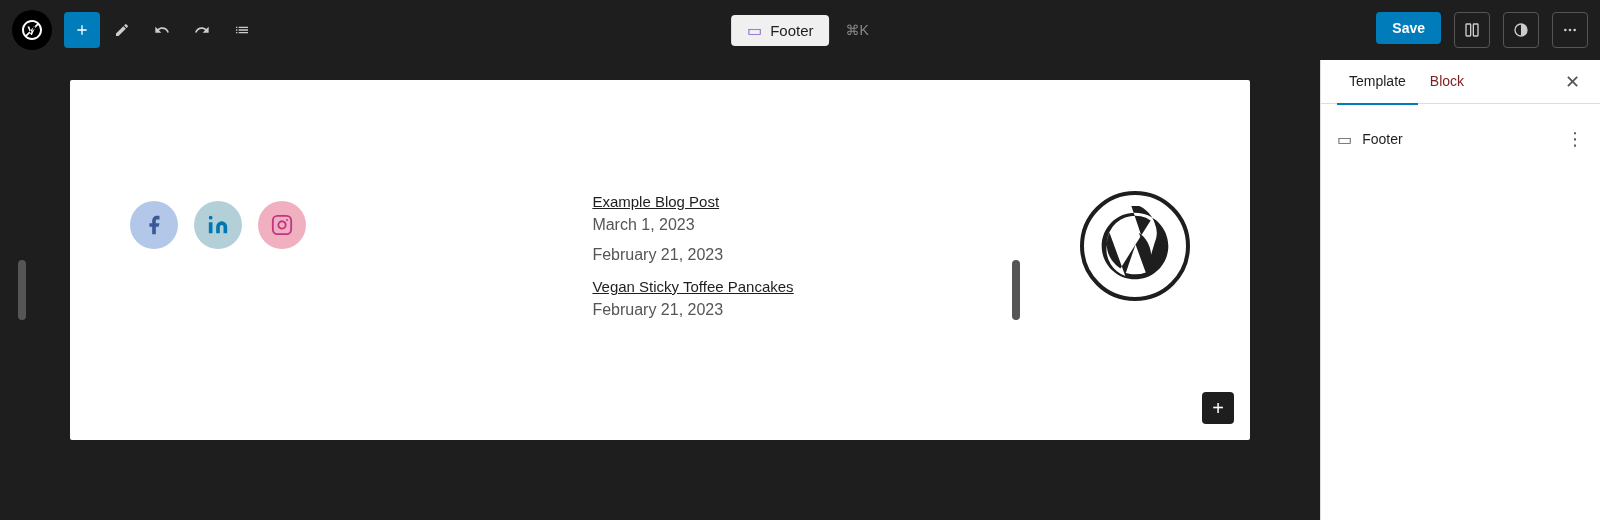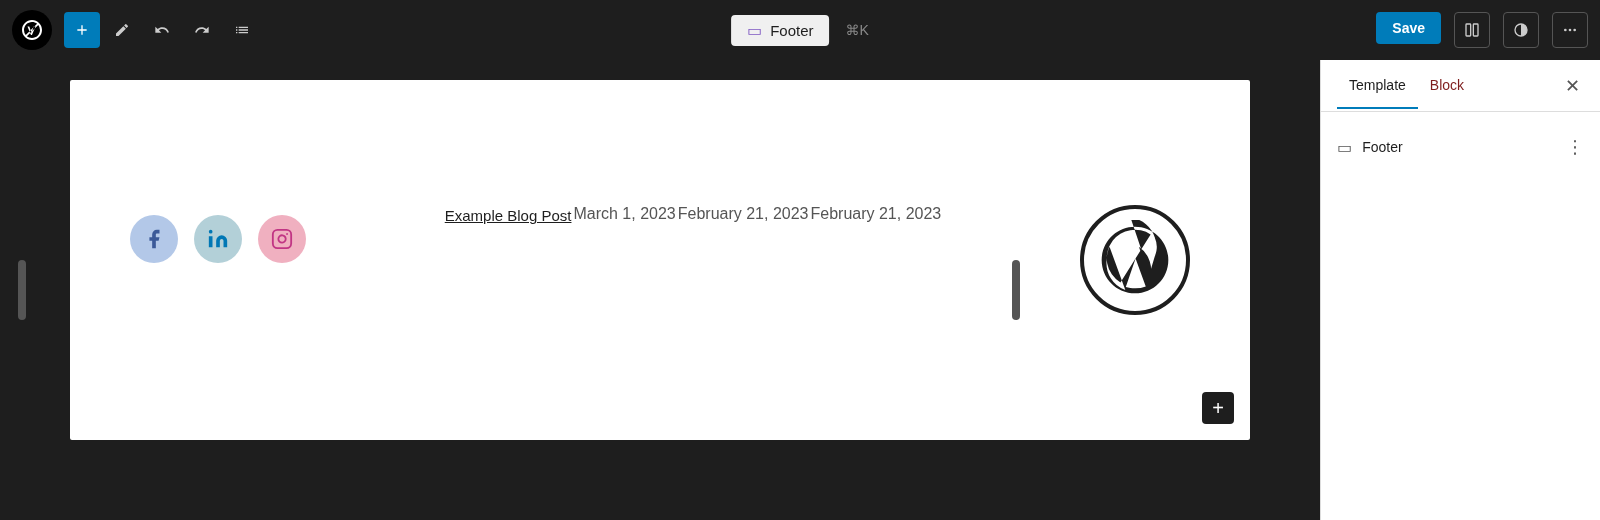--- a/index.html
+++ b/index.html
@@ -134,21 +134,21 @@
       width: 48px; height: 48px;
       border-radius: 50%;
       display: flex; align-items: center; justify-content: center;
       cursor: pointer;
     }
     .social-circle.facebook { background: #b3c8e8; }
     .social-circle.linkedin { background: #b3d0d8; }
     .social-circle.instagram { background: #f0b0c0; }
     .social-circle svg { width: 22px; height: 22px; }
 
-    .recent-posts { display: flex; flex-direction: row; gap: 2px; }
+    .recent-posts { display: flex; flex-direction: column; gap: 2px; }
     .post-title {
       font-size: 15px;
       color: #1e1e1e;
       text-decoration: underline;
       cursor: pointer;
       line-height: 1.4;
       margin-bottom: 2px;
     }
     .post-date { font-size: 16px; color: #555; margin-bottom: 10px; }
 
@@ -181,21 +181,21 @@
       border-left: 1px solid #ddd;
       display: flex;
       flex-direction: column;
       flex-shrink: 0;
     }
     .panel-header {
       display: flex;
       align-items: center;
       border-bottom: 1px solid #ddd;
       padding: 0 16px;
-      height: 52px;
+      height: 44px;
       justify-content: space-between;
     }
     .panel-tabs { display: flex; gap: 0; }
     .panel-tab {
       padding: 14px 12px;
       font-size: 14px;
       font-weight: 500;
       color: #7f1d1d;
       cursor: pointer;
       border-bottom: 2px solid transparent;
@@ -314,20 +314,21 @@
               <path d="M16 11.37A4 4 0 1112.63 8 4 4 0 0116 11.37z"></path>
               <line x1="17.5" y1="6.5" x2="17.51" y2="6.5"></line>
             </svg>
           </div>
         </div>
 
         <div class="recent-posts">
           <a class="post-title">Example Blog Post</a>
           <div class="post-date">March 1, 2023</div>
           <div class="post-date">February 21, 2023</div>
+          <a class="post-title">Vegan Sticky Toffee Pancakes</a>
           <div class="post-date">February 21, 2023</div>
         </div>
 
         <div class="wp-logo-large">
           <svg viewBox="0 0 24 24" width="80" height="80" fill="#1e1e1e">
             <path d="M12 2C6.477 2 2 6.477 2 12s4.477 10 10 10 10-4.477 10-10S17.523 2 12 2zM3.5 12c0-1.42.31-2.76.86-3.97l4.73 12.97A8.5 8.5 0 013.5 12zm8.5 8.5c-.96 0-1.89-.15-2.76-.43l2.93-8.52 3 8.23c.02.05.04.1.07.14A8.54 8.54 0 0112 20.5zm1.17-12.5l2.5 7.47.69 2.3a8.5 8.5 0 00-3.19-9.77zm4.8-2.58a6.35 6.35 0 01.57 2.63c0 .82-.15 1.74-.62 2.9l-1.57 5.24-5.68-16.88A8.5 8.5 0 0118 5.42zm-12.7.84a8.5 8.5 0 0111.42-1.93L7.63 18.73A8.5 8.5 0 015.3 6.26z"></path>
           </svg>
         </div>
       </div>
 

